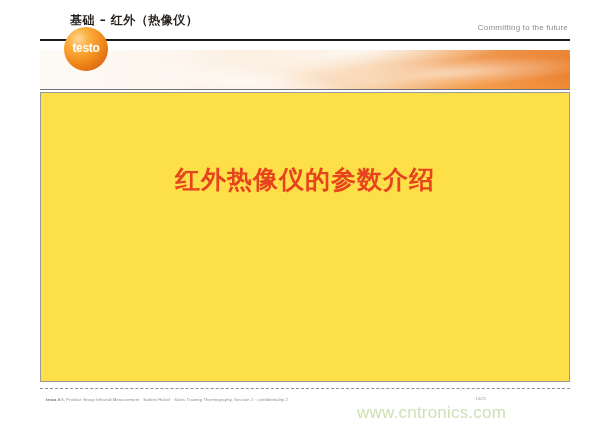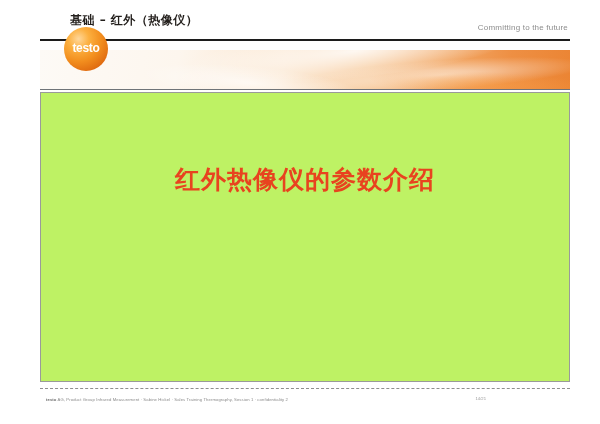--- a/index.html
+++ b/index.html
@@ -151,21 +151,21 @@
     margin-left: 8px;
   }
 
   
   .body-panel {
     position: absolute;
     left: 40px;
     top: 92px;
     width: 530px;
     height: 290px;
-    background: #bef264;
+    background: #fde047;
     border: 1px solid #9a9a9a;
     box-sizing: border-box;
   }
   .main-heading {
     position: absolute;
     left: 0;
     right: 0;
     top: 70px;
     text-align: center;
     font-family: "DejaVu Sans", "Liberation Sans", sans-serif;
@@ -238,14 +238,15 @@
   </div>
   <div class="slide-title">基础 – 红外（热像仪）</div>
 
   <div class="body-panel">
     <div class="main-heading">红外热像仪的参数介绍</div>
   </div>
 
   <div class="footer-rule"></div>
   <div class="footer"><b>testo</b> <span>AG, Product Group Infrared Measurement · Sabine Hickel · Sales Training Thermography, Session 1 · confidentiality 2</span></div>
   <div class="page-num">14/21</div>
+  <div class="watermark">www.cntronics.com</div>
 
 </div>
 
 </body></html>

